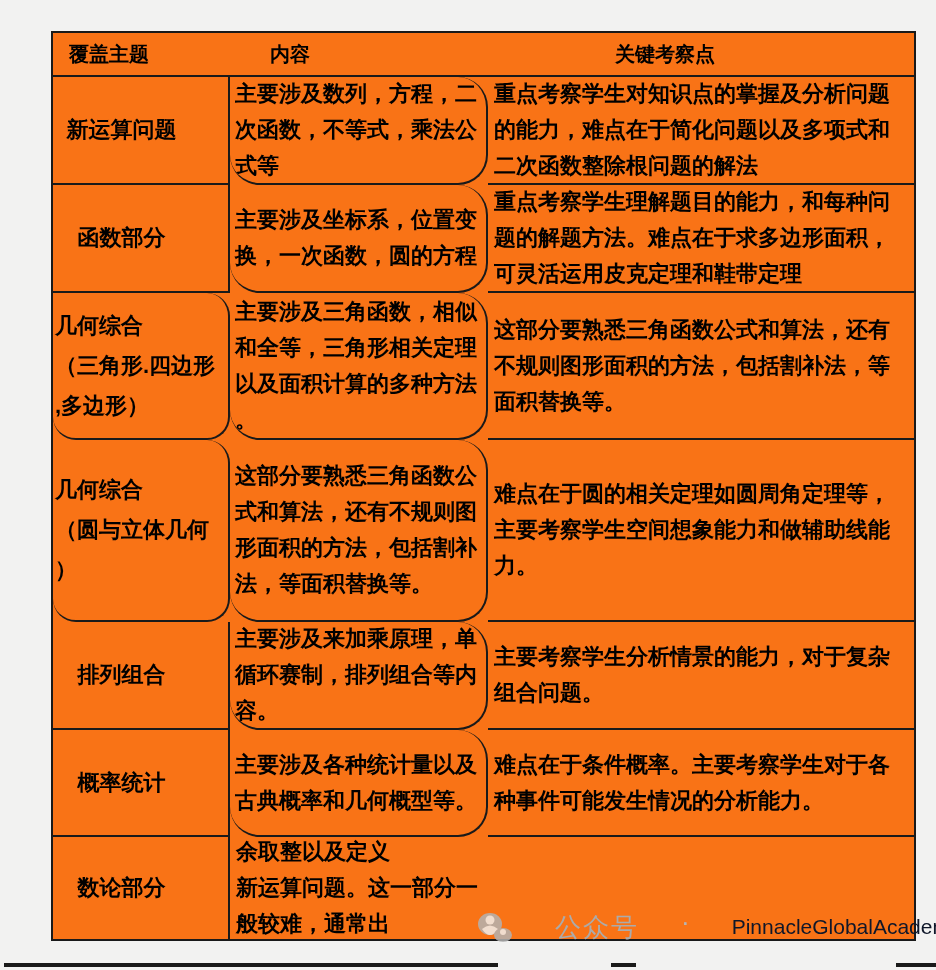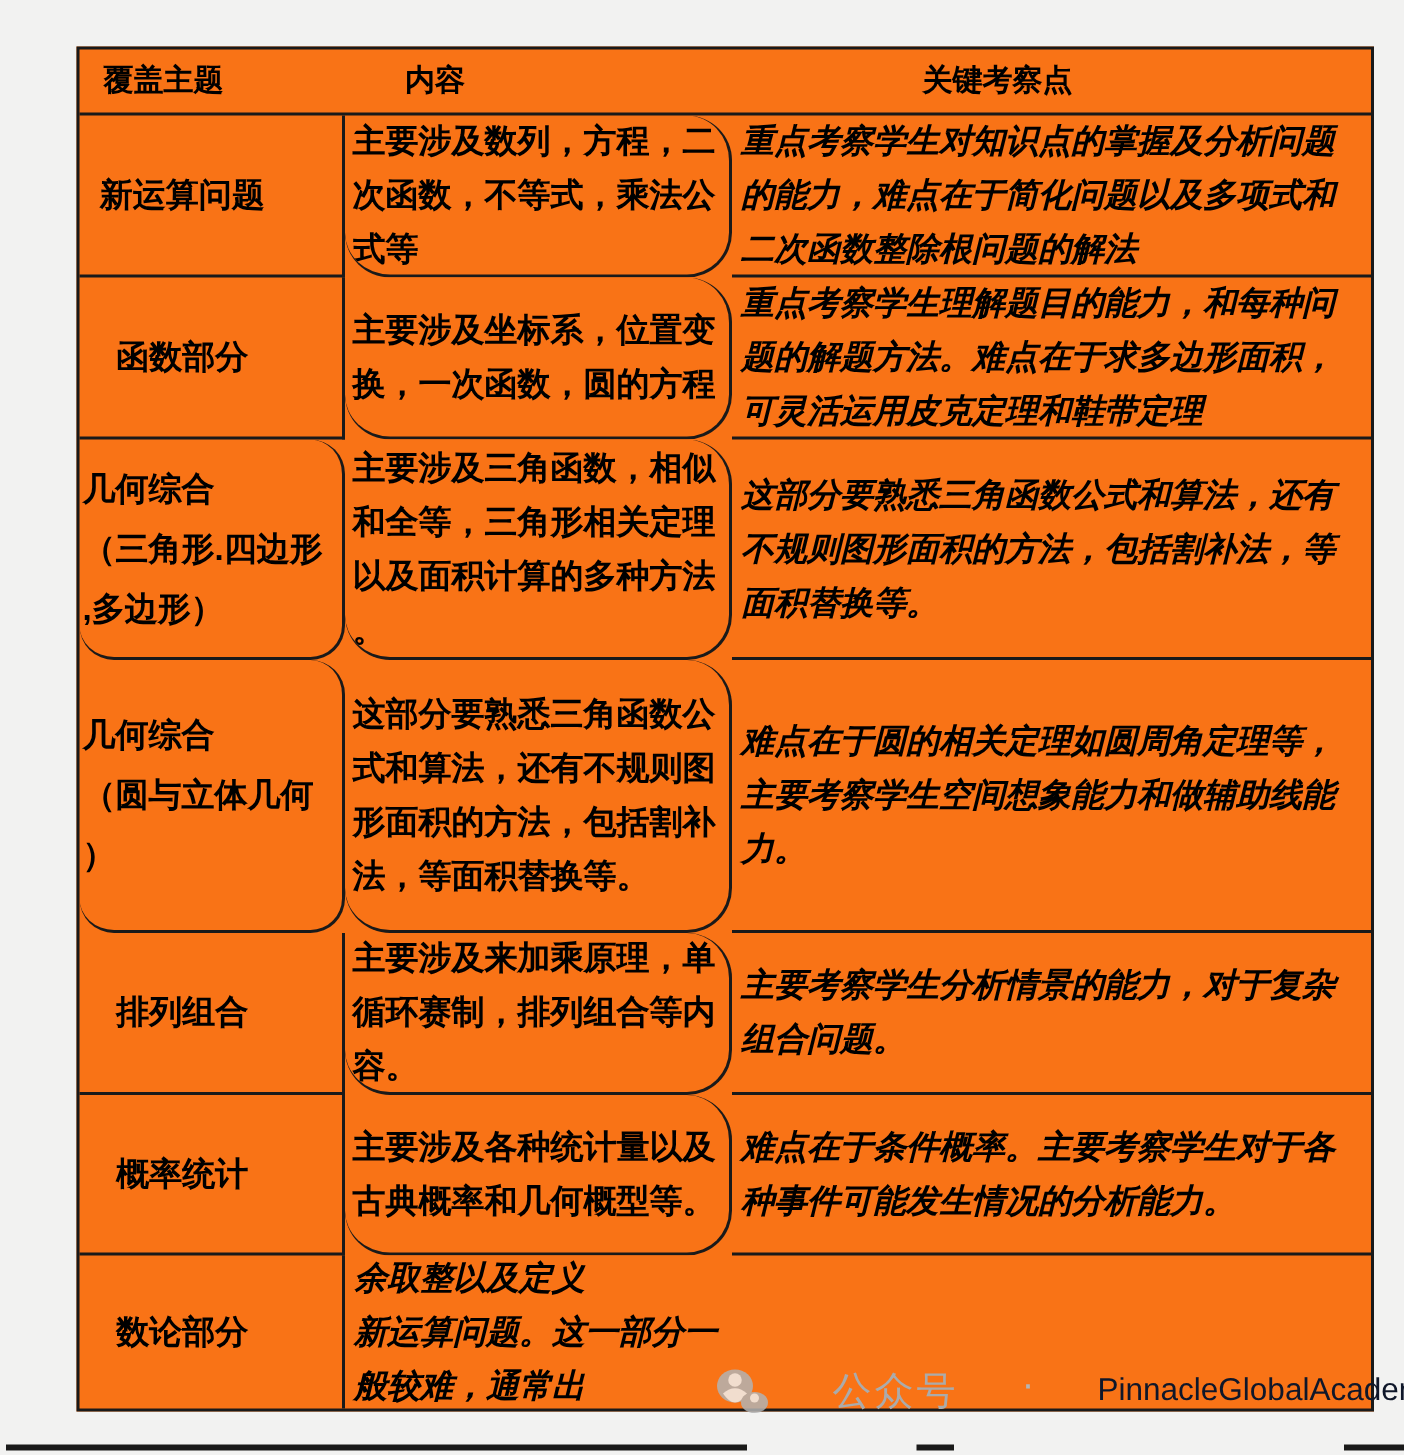--- a/index.html
+++ b/index.html
@@ -46,21 +46,21 @@
   .tcell.left-align {
     justify-content: flex-start; text-align: left;
     padding-left: 2px; padding-right: 2px; border-radius: 23px;
   }
   .ccell {
     font-size: 22px; font-weight: 700; line-height: 36px;
     padding-left: 5px; padding-right: 3px; border-radius: 30px;
   }
   .kcell {
     font-size: 22px; font-weight: 700; line-height: 36px;
-    padding-left: 6px; padding-right: 3px; font-style: italic;
+    padding-left: 6px; padding-right: 3px;
   }
 
   .watermark {
     position: absolute; left: 477px; top: 908px;
     height: 38px;
     display: flex; align-items: center;
     pointer-events: none;
     white-space: nowrap;
     gap: 36px;
   }

